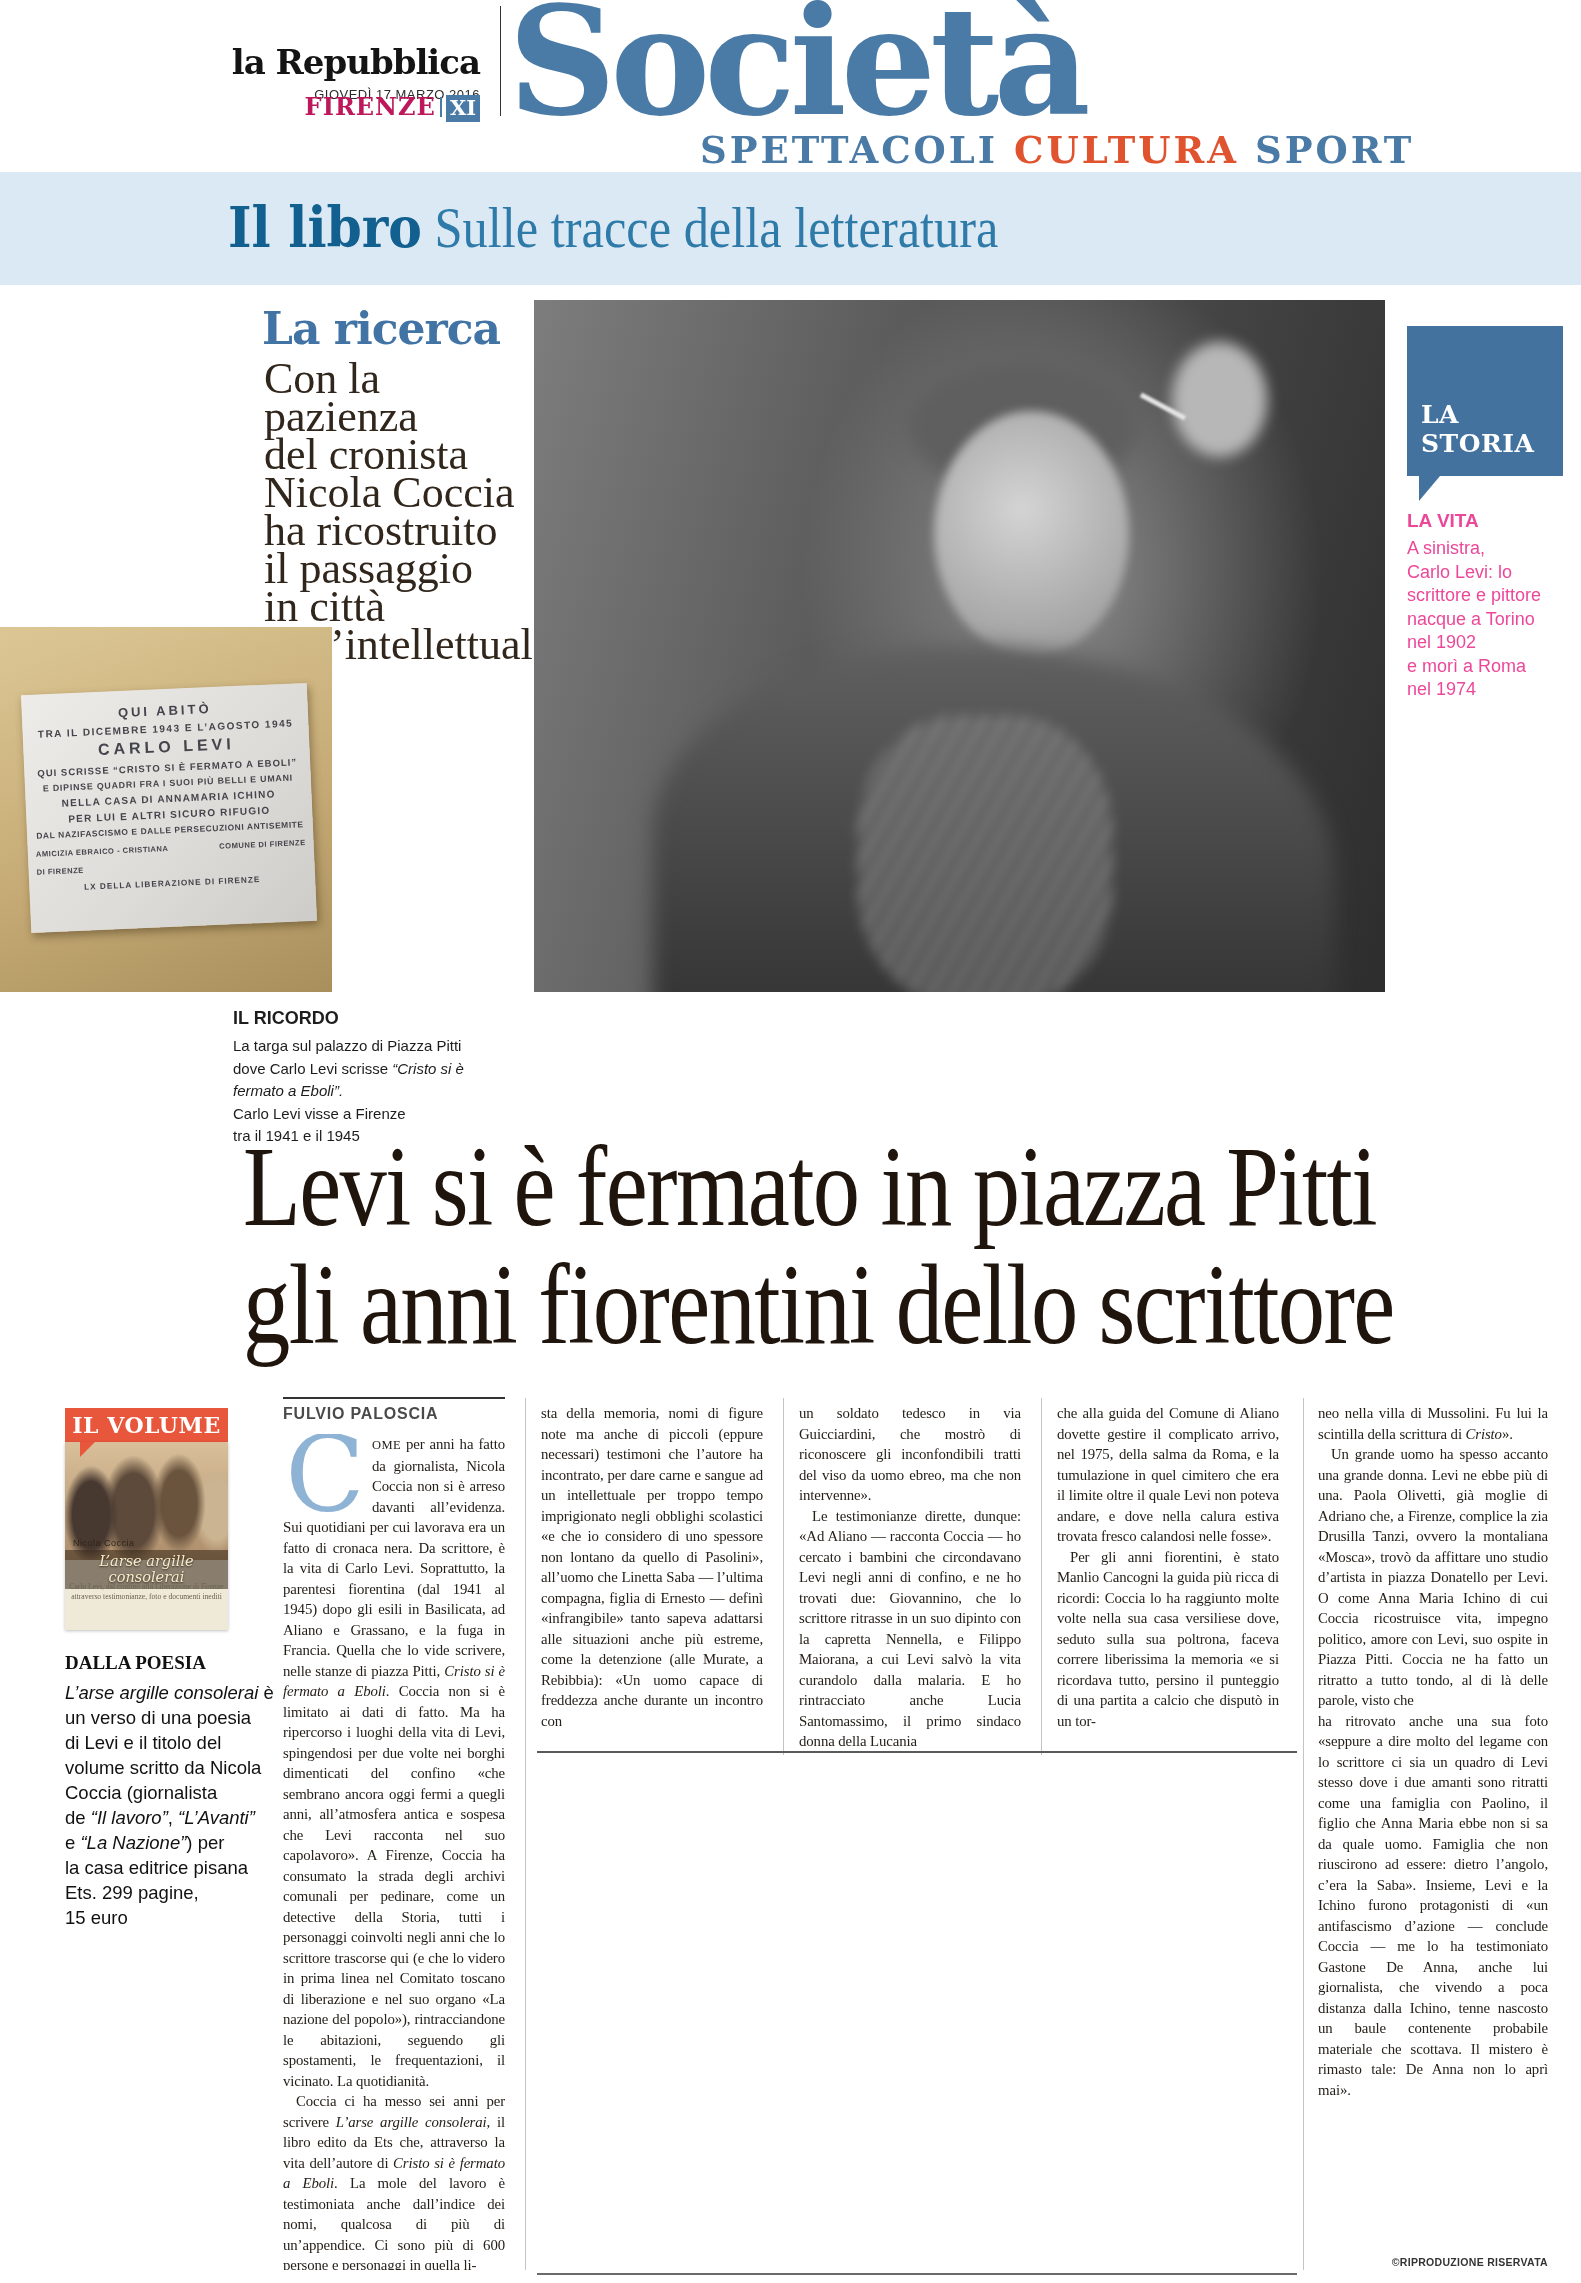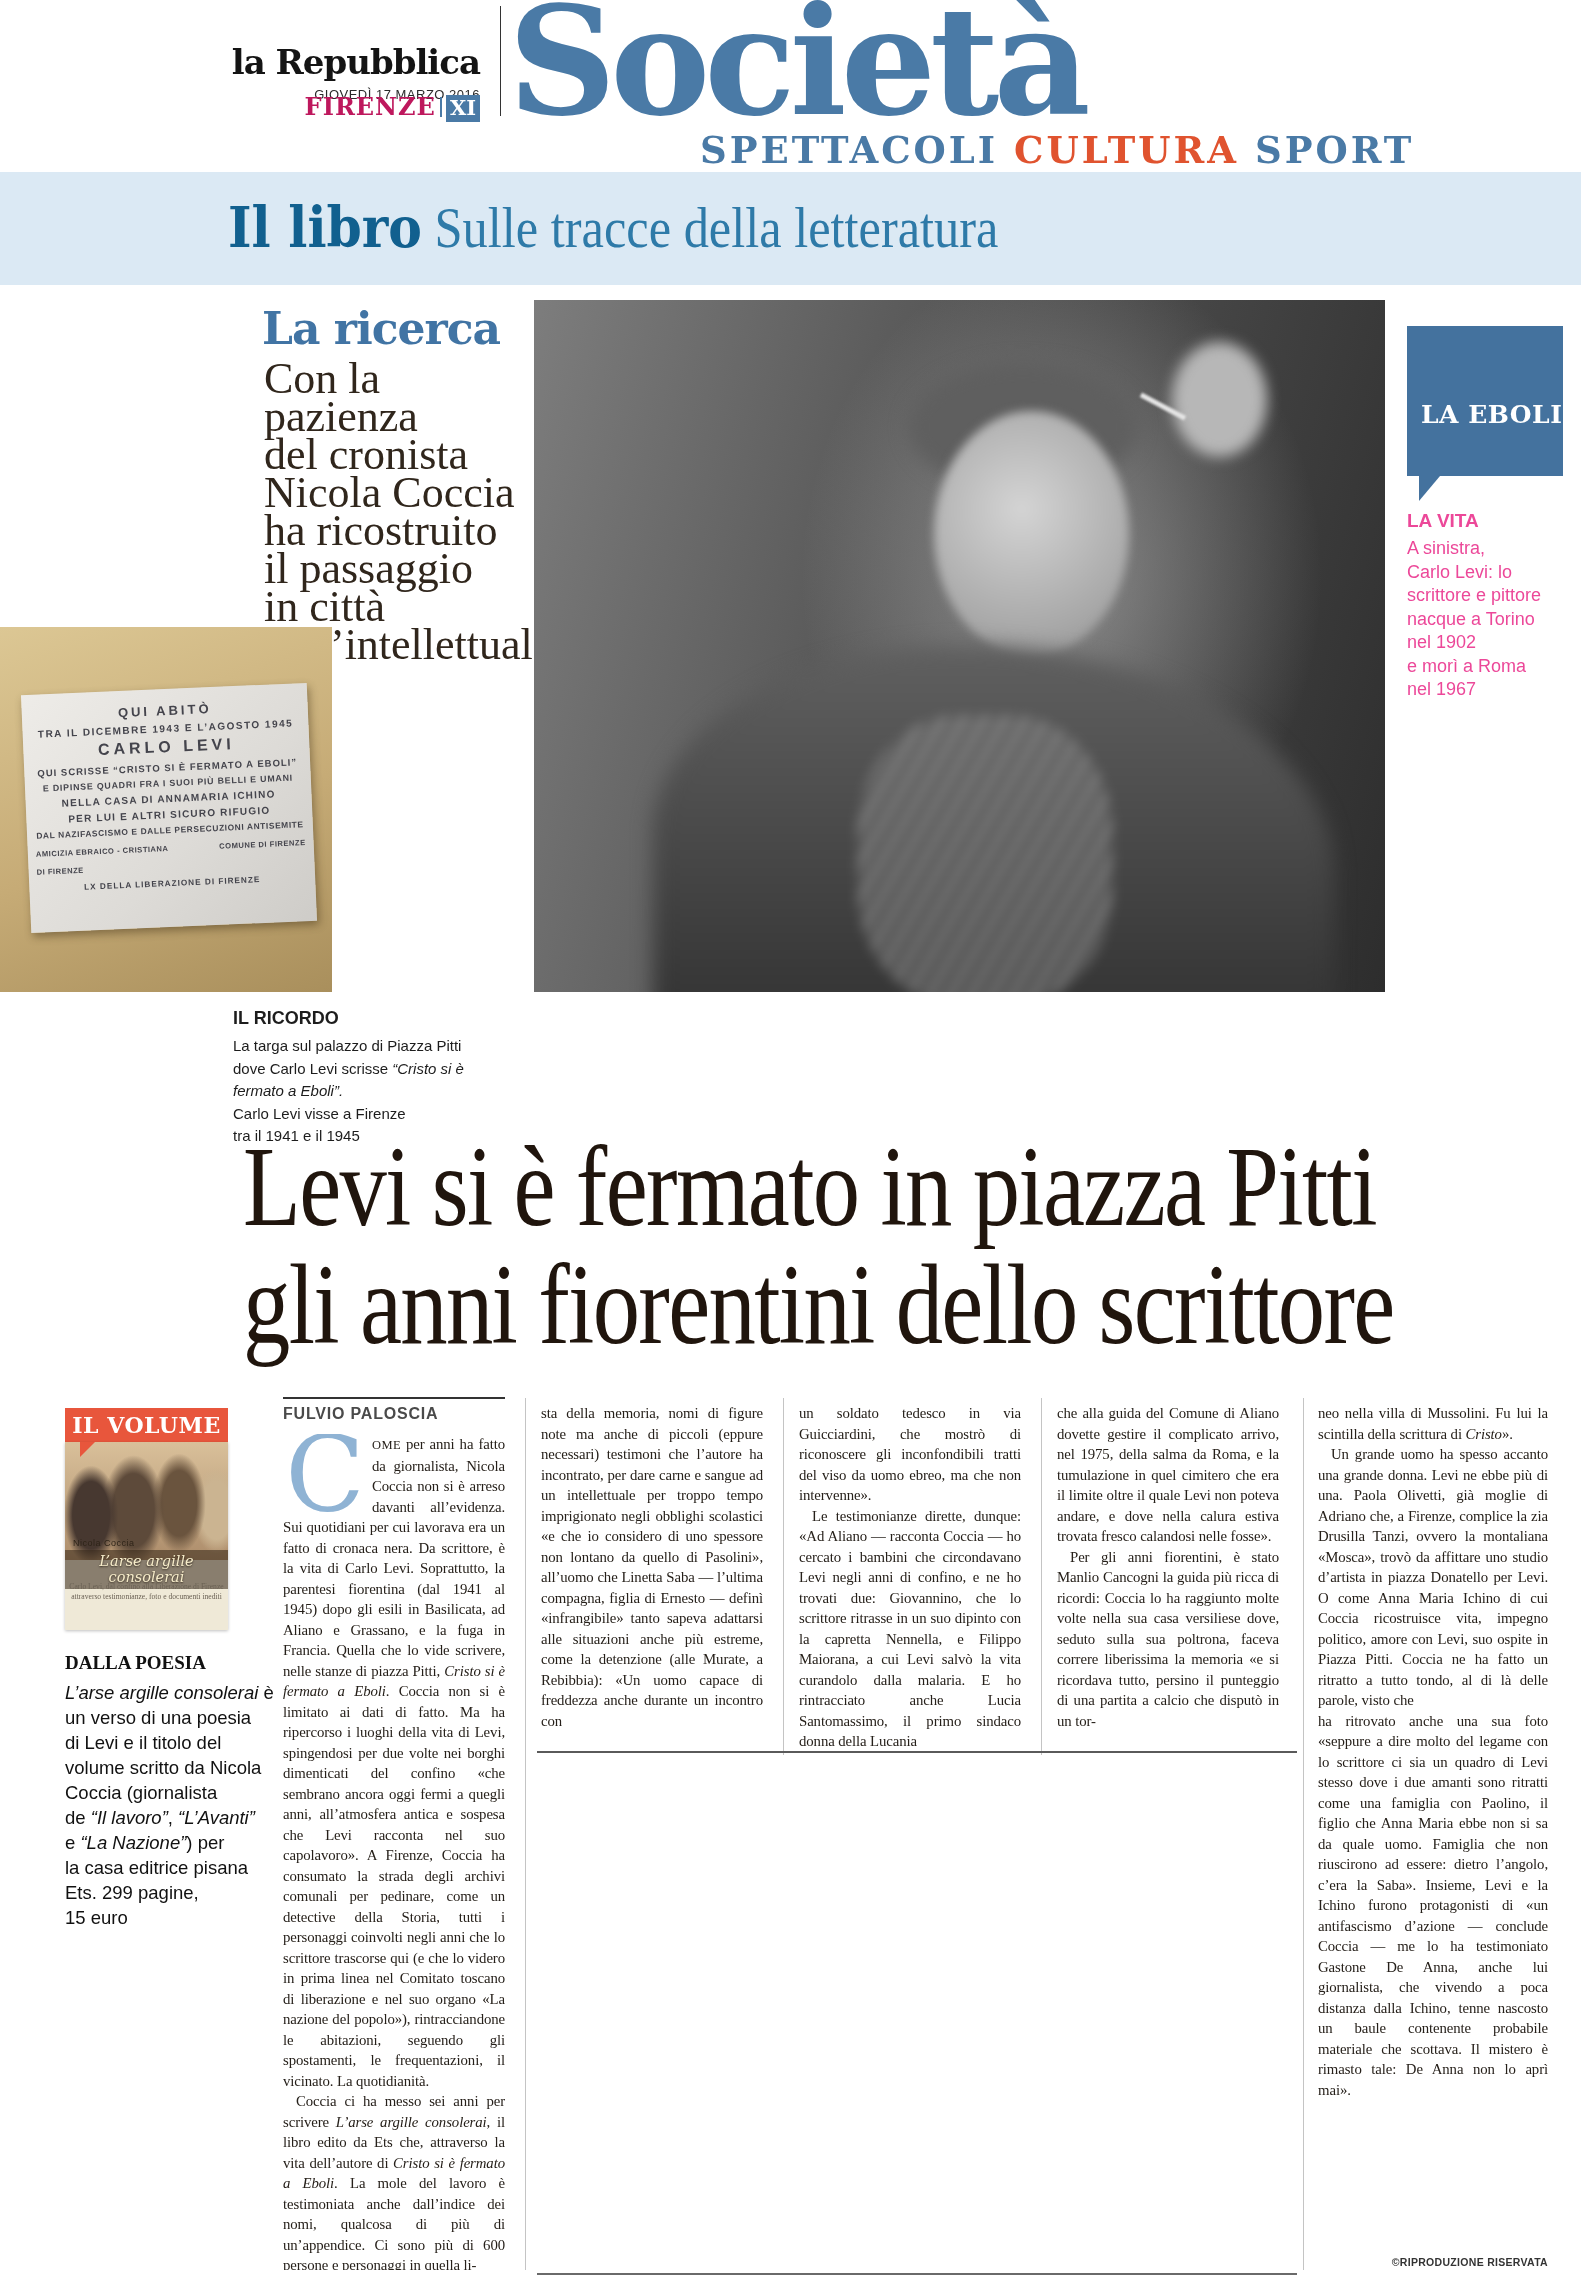--- a/index.html
+++ b/index.html
@@ -167,33 +167,33 @@
   <div class="abs photo-levi">
     <div class="pl-hair"></div>
     <div class="pl-face"></div>
     <div class="pl-hand"></div>
     <div class="pl-cig"></div>
     <div class="pl-body"></div>
     <div class="pl-sweater"></div>
   </div>
 
   <div class="abs storia-box">
-    <div class="storia-tag">LA EBOLI</div>
+    <div class="storia-tag">LA STORIA</div>
   </div>
   <div class="abs storia-tail"></div>
   <div class="abs vita">
     <div class="vita-label">LA VITA</div>
     <div class="vita-lines">
         <div>A sinistra,</div>
         <div>Carlo Levi: lo</div>
         <div>scrittore e pittore</div>
         <div>nacque a Torino</div>
         <div>nel 1902</div>
         <div>e morì a Roma</div>
-        <div>nel 1967</div>
+        <div>nel 1974</div>
       </div>
   </div>
 
   <div class="abs photo-plaque">
     <div class="plaque">
       <div class="pq-l1">QUI ABITÒ</div>
       <div class="pq-l2">TRA IL DICEMBRE 1943 E L’AGOSTO 1945</div>
       <div class="pq-l3">CARLO LEVI</div>
       <div class="pq-l4">QUI SCRISSE “CRISTO SI È FERMATO A EBOLI”</div>
       <div class="pq-l5">E DIPINSE QUADRI FRA I SUOI PIÙ BELLI E UMANI</div>

